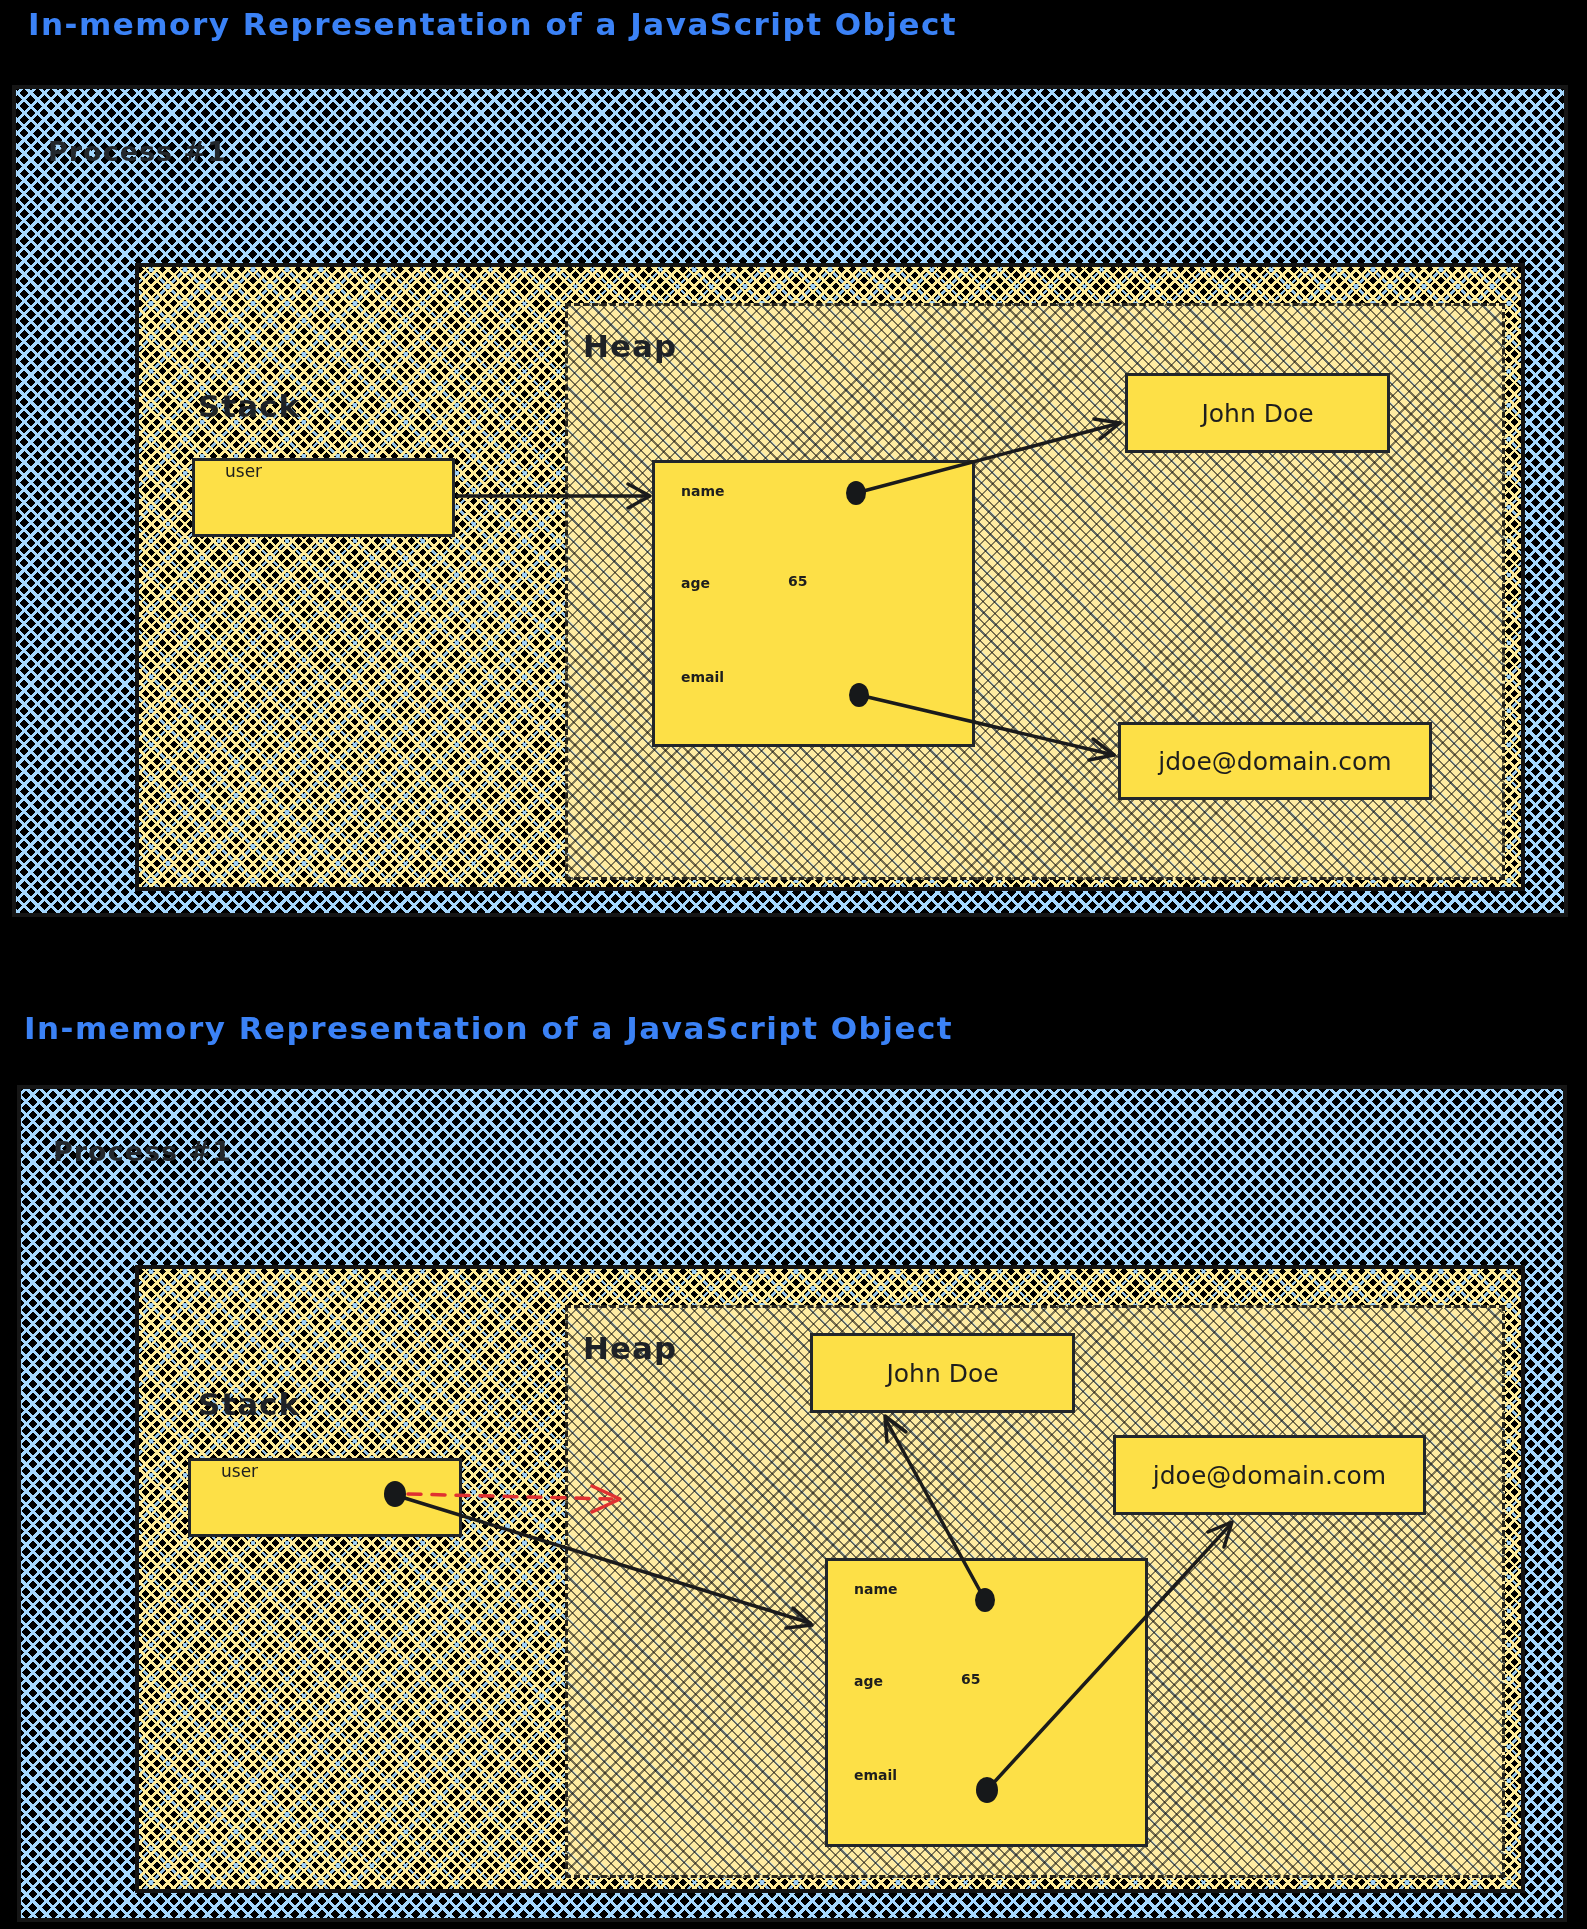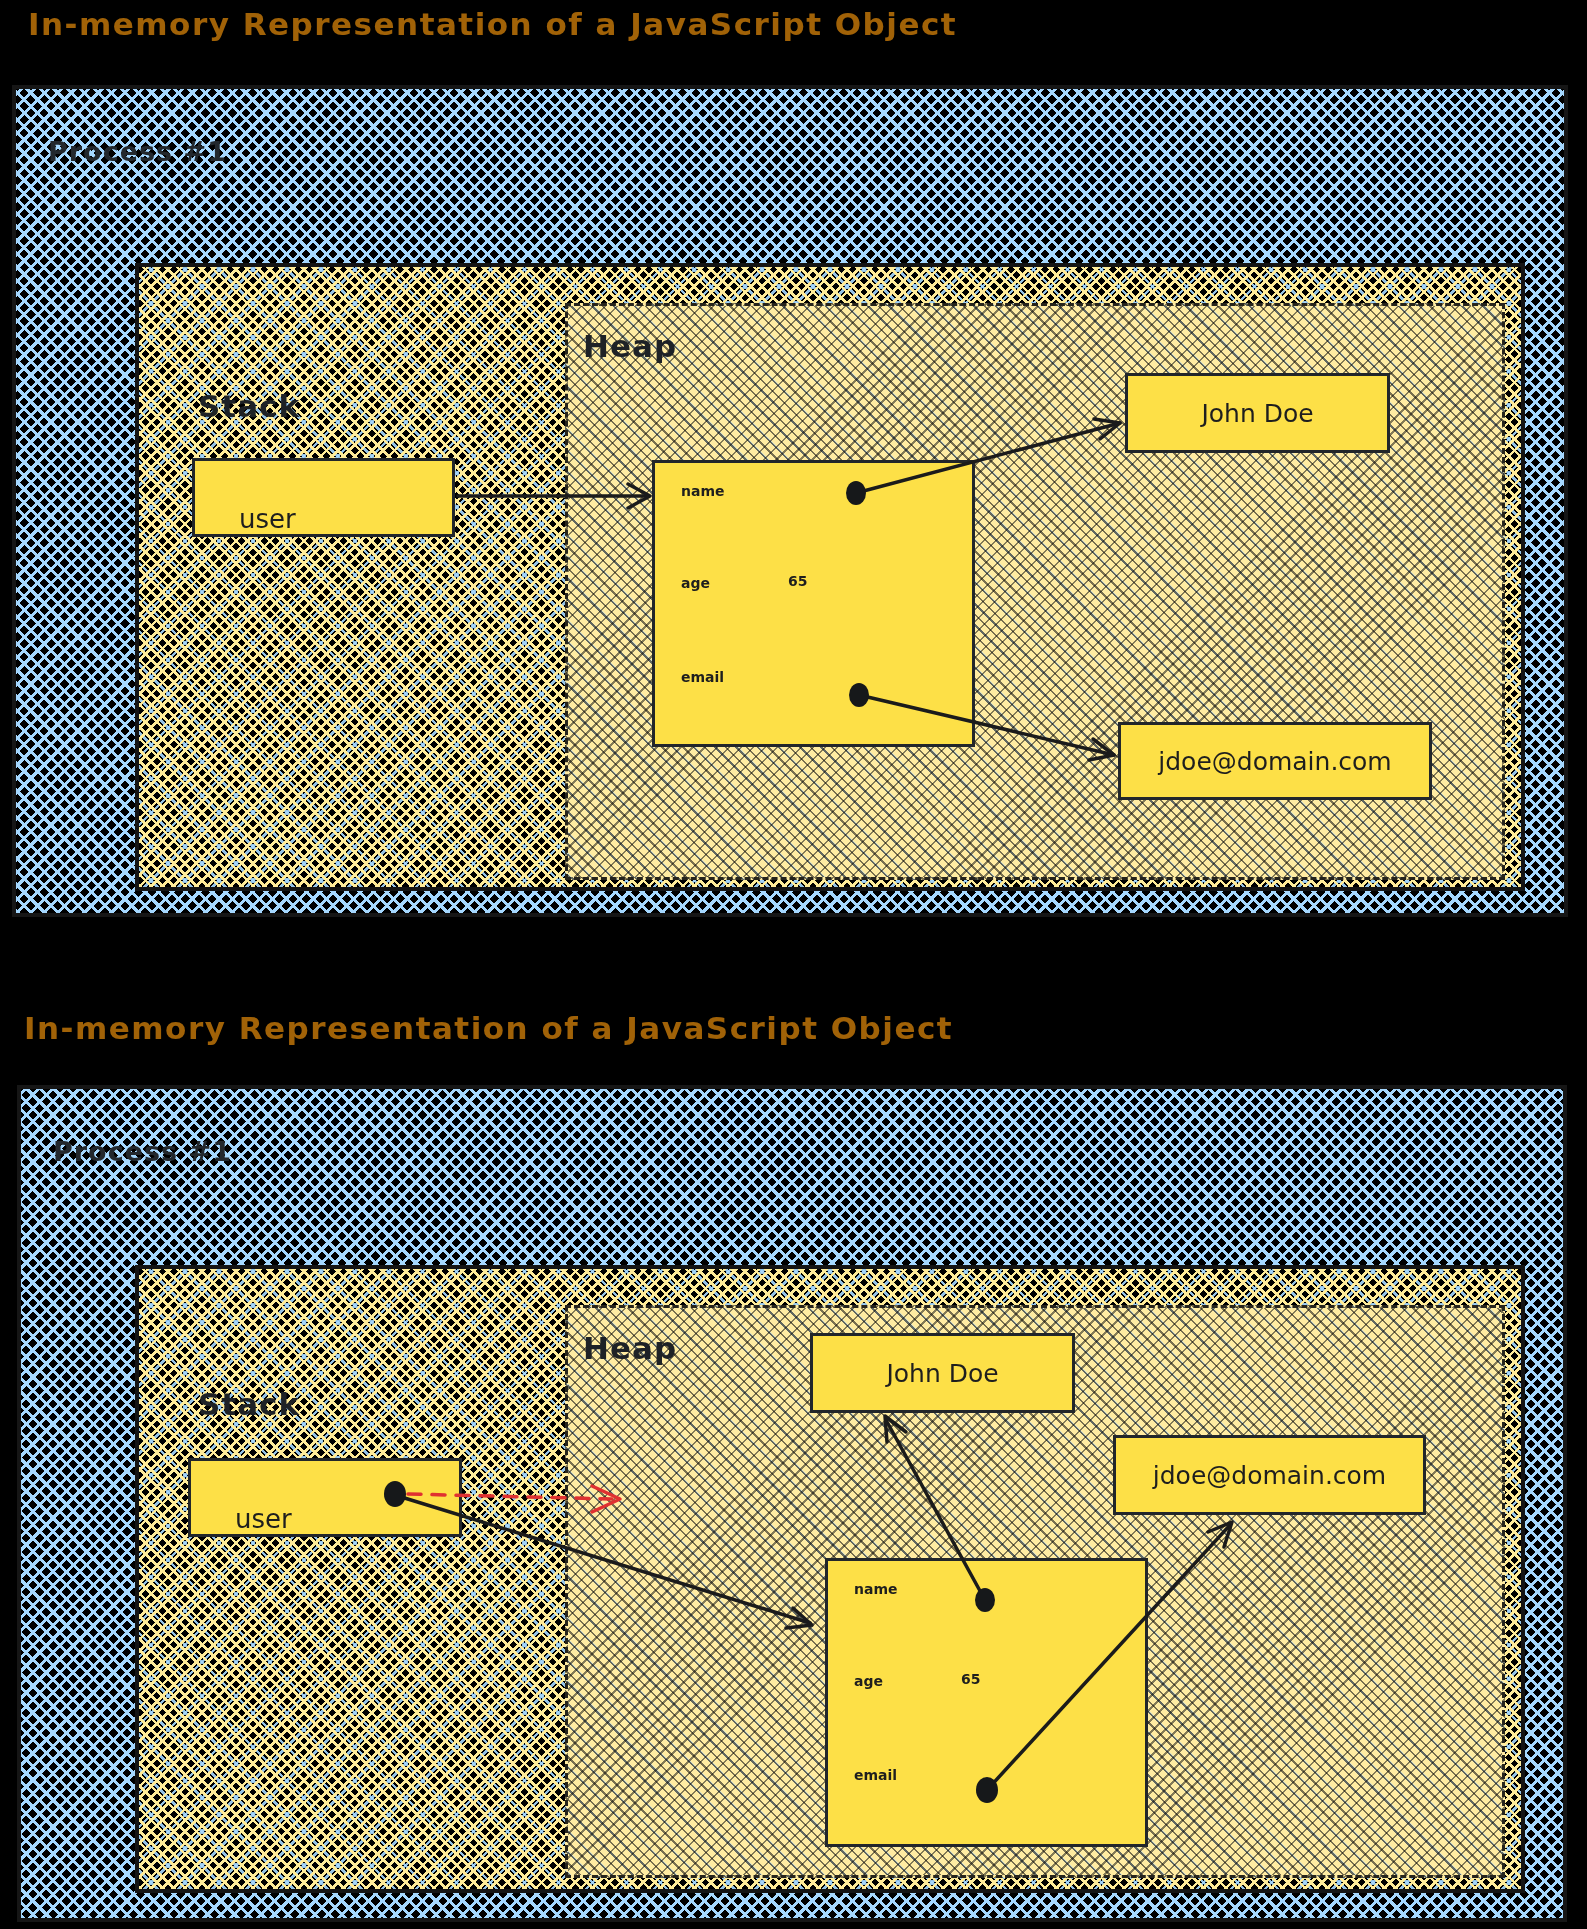--- a/index.html
+++ b/index.html
@@ -1,21 +1,21 @@
 <!DOCTYPE html>
 <html><head>
 <meta charset="utf-8">
 <style>
   html,body{margin:0;padding:0;background:#000;}
   .canvas{
     position:relative;width:1587px;height:1929px;background:#000;
     font-family:"DejaVu Sans",sans-serif;overflow:hidden;
   }
   .title{
-    position:absolute;color:#a16207;font-size:31px;font-weight:bold;
+    position:absolute;color:#3b82f6;font-size:31px;font-weight:bold;
     letter-spacing:1.5px;white-space:nowrap;
   }
   .hatch-blue{
     position:absolute;border:4px solid #161616;box-sizing:border-box;
     background:
       repeating-linear-gradient(45deg,#a5d8ff 0 3px,rgba(0,0,0,0) 3px 9.5px),
       repeating-linear-gradient(-45deg,#a5d8ff 0 3px,rgba(0,0,0,0) 3px 9.5px),
       #000;
   }
   .hatch-stack{
@@ -40,21 +40,21 @@
     letter-spacing:1px;white-space:nowrap;
   }
   .process-label{
     position:absolute;left:32px;top:22px;color:#23282d;font-size:27px;
     font-weight:bold;letter-spacing:1px;white-space:nowrap;margin-top:25px;
   }
   .node{
     position:absolute;background:#fde047;border:3px solid #22262a;
     box-sizing:border-box;color:#1e1e1e;
   }
-  .user-box{display:flex;align-items:flex-end;padding-left:44px;font-size:26px;}
+  .user-box{display:flex;align-items:flex-start;padding-left:30px;font-size:17px;}
   .value-box{display:flex;align-items:center;justify-content:center;font-size:25px;white-space:nowrap;}
   .obj-field{position:absolute;font-size:14px;white-space:nowrap;font-weight:bold;}
   .arrow-layer{position:absolute;left:0;top:0;pointer-events:none;}
 </style>
 </head>
 <body>
 
 <div class="canvas">
 
   <div class="title" style="left:28px;top:6px">In-memory Representation of a JavaScript Object</div>

